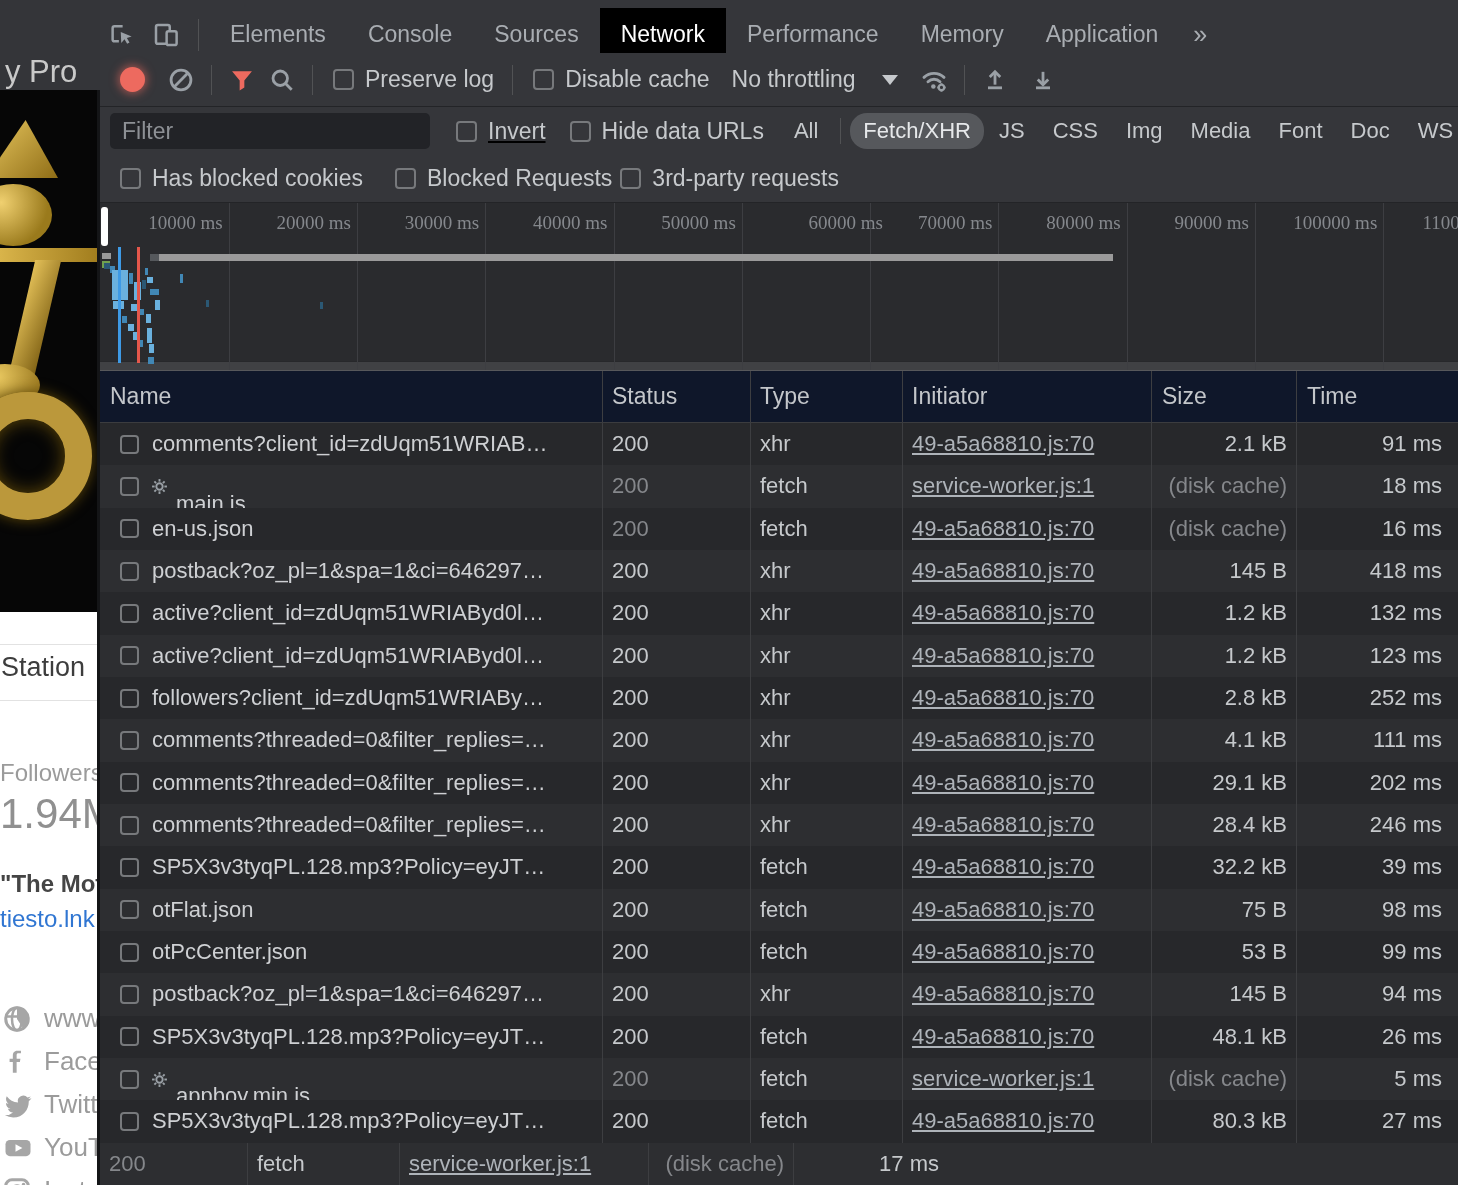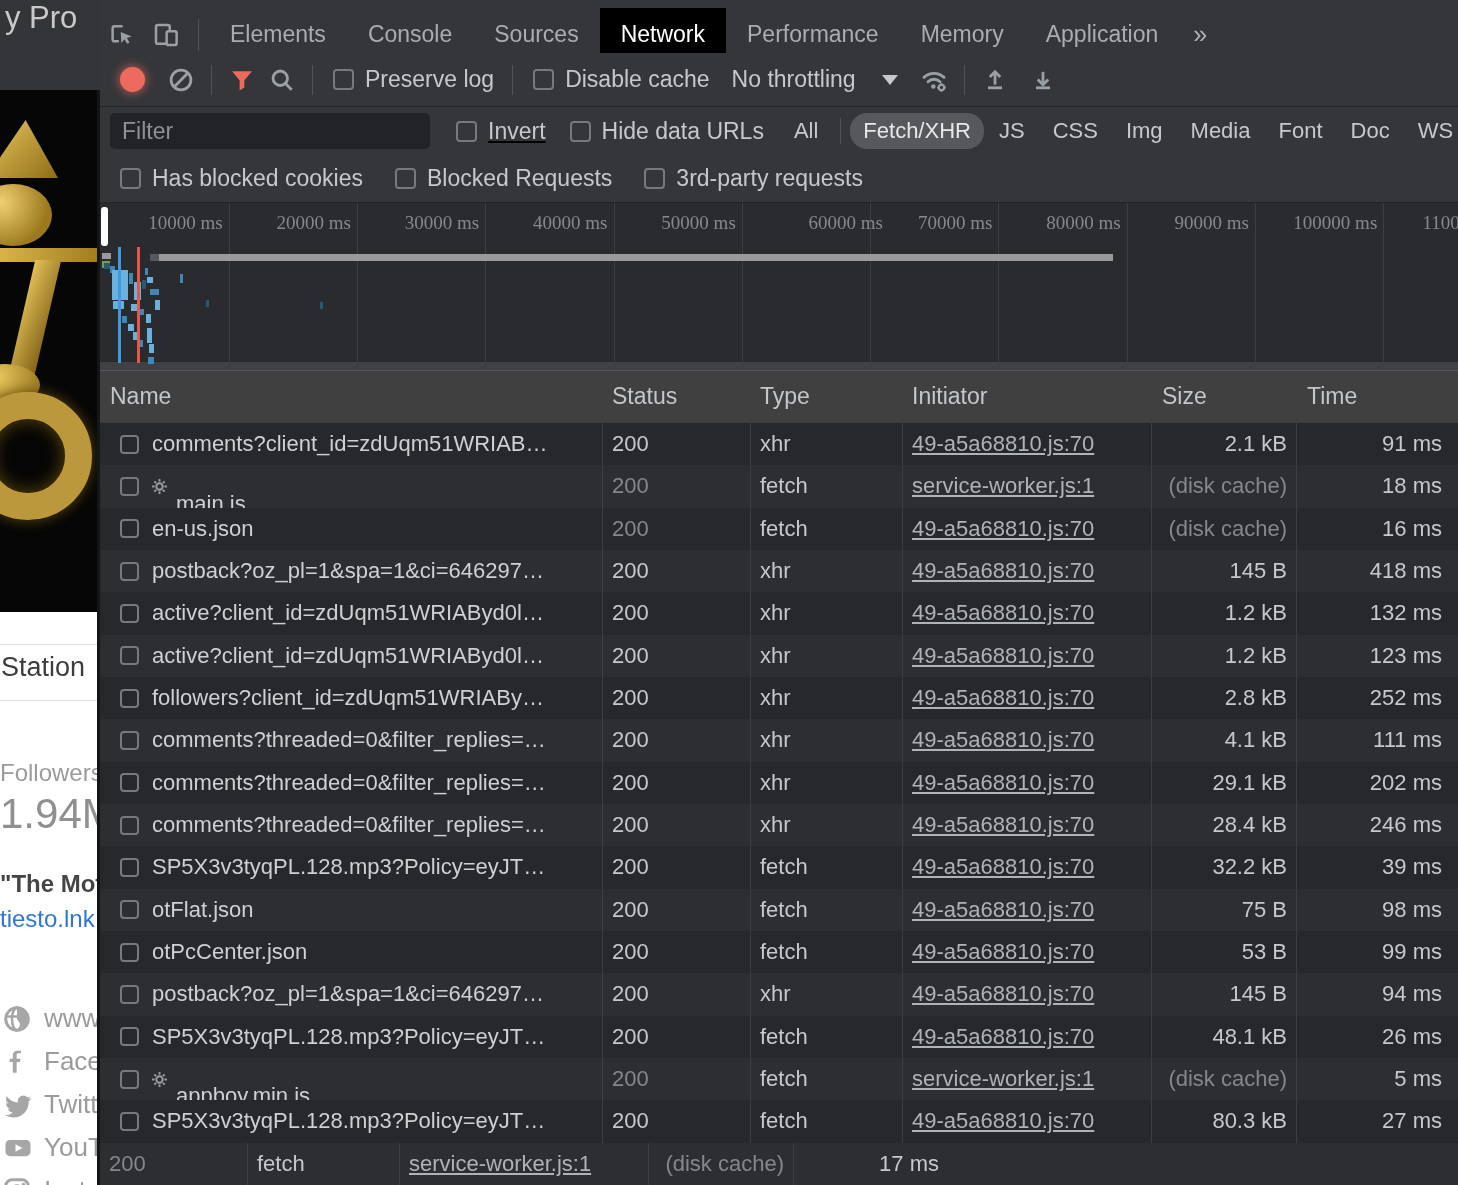--- a/index.html
+++ b/index.html
@@ -2,21 +2,21 @@
 <html><head>
 <meta charset="utf-8">
 <style>
   html,body{margin:0;padding:0;background:#2a2b2e;overflow:hidden;}
   .stage{position:relative;width:1458px;height:1185px;overflow:hidden;
          font-family:"Liberation Sans",sans-serif;-webkit-font-smoothing:antialiased;}
 
   
   .site{position:absolute;left:0;top:0;width:100px;height:1185px;background:#ffffff;overflow:hidden;}
   .site-header{position:absolute;left:0;top:0;width:100px;height:90px;background:#343539;
-               color:#c9c9c9;font-size:31px;display:flex;align-items:flex-start;padding-left:5px;box-sizing:border-box;}
+               color:#c9c9c9;font-size:31px;display:flex;align-items:flex-end;padding-left:5px;box-sizing:border-box;}
   .hero{position:absolute;left:0;top:90px;width:100px;height:522px;background:#060606;overflow:hidden;}
   .g1{position:absolute;top:30px;left:-14px;width:72px;height:58px;background:linear-gradient(135deg,#e8c75f,#8f6d16);
       clip-path:polygon(55% 0,100% 100%,0 100%);}
   .g2{position:absolute;top:94px;left:-26px;width:78px;height:62px;border-radius:50%;
       background:radial-gradient(circle at 35% 30%,#f0d070,#9a7a1c 70%);}
   .g3{position:absolute;top:158px;left:0;width:100px;height:14px;background:linear-gradient(90deg,#d9b44a,#a07c1d);}
   .g3b{position:absolute;top:170px;left:20px;width:26px;height:132px;transform:skewX(-13deg);
        background:linear-gradient(100deg,#e3c058,#7c5e12);}
   .g4{position:absolute;top:274px;left:-30px;width:70px;height:42px;border-radius:50%;
       background:radial-gradient(circle at 40% 30%,#e8c75f,#8f6d16);}
@@ -73,21 +73,21 @@
             border-bottom:1px solid #232427;box-sizing:border-box;display:flex;align-items:center;}
 
   .overview{position:absolute;left:0;top:203px;width:1358px;height:168px;background:#2a2b2e;overflow:hidden;
             border-bottom:1px solid #57585b;box-sizing:border-box;}
   .gridline{position:absolute;top:0;bottom:0;width:1px;background:#3d3e42;}
   .ticklbl{position:absolute;top:9px;font-size:19px;color:#85888d;width:152px;text-align:right;white-space:nowrap;font-family:Liberation Serif, serif;}
   .ov-grip{position:absolute;left:1px;top:4px;width:7px;height:39px;background:#ffffff;border-radius:3px;}
   .ov-bottom{position:absolute;left:0;right:0;bottom:0;height:8px;background:#404144;border-top:1px solid #27282b;}
   .bar{position:absolute;}
 
-  .grid-header{position:absolute;left:0;top:371px;width:1358px;height:52px;background:#404040;
+  .grid-header{position:absolute;left:0;top:371px;width:1358px;height:52px;background:#0f172a;
                border-bottom:1px solid #3b3c3f;box-sizing:border-box;display:flex;}
   .hcell{font-size:23px;color:#c3c6ca;display:flex;align-items:center;padding-left:10px;
          border-right:1px solid #3d3e41;box-sizing:border-box;}
   .grid-body{position:absolute;left:0;top:423px;width:1358px;height:762px;overflow:hidden;}
   .row{display:flex;height:42.33px;align-items:center;}
   .row.odd{background:#27282b;} .row.even{background:#2d2e31;}
   .cell{height:100%;display:flex;align-items:center;border-right:1px solid #3d3e41;
         box-sizing:border-box;font-size:22px;color:#c6c9cc;overflow:hidden;white-space:nowrap;}
   .c-name{width:503px;} .c-status{width:148px;padding-left:9px;} .c-type{width:152px;padding-left:9px;}
   .c-init{width:249px;padding-left:9px;} .c-size{width:145px;justify-content:flex-end;padding-right:9px;}
@@ -294,21 +294,21 @@
 
     <div class="checkrow" id="checkrow">
         <div class="cbwrap" style="margin-left: 20px;">
           <div class="cb"></div>
           <div class="cblbl">Has blocked cookies</div>
         </div>
         <div class="cbwrap" style="margin-left: 24px;">
           <div class="cb"></div>
           <div class="cblbl">Blocked Requests</div>
         </div>
-        <div class="cbwrap" style="margin-left: 24px;">
+        <div class="cbwrap" style="">
           <div class="cb"></div>
           <div class="cblbl">3rd-party requests</div>
         </div>
       </div>
 
     <div class="overview" id="overview">
       <div class="ov-grip"></div>
       <div class="ov-bottom"></div>
     <div class="gridline" style="left: 128.6px;"></div>
         <div class="ticklbl" style="left: -29.4px;">10000 ms</div>

